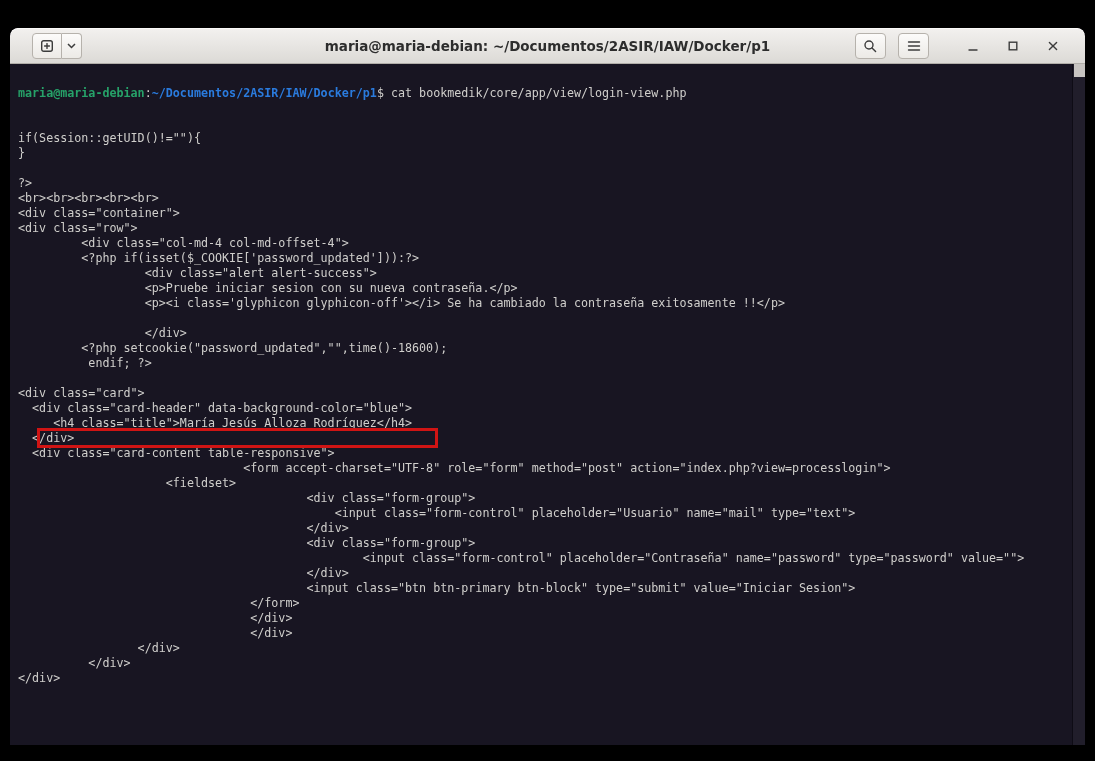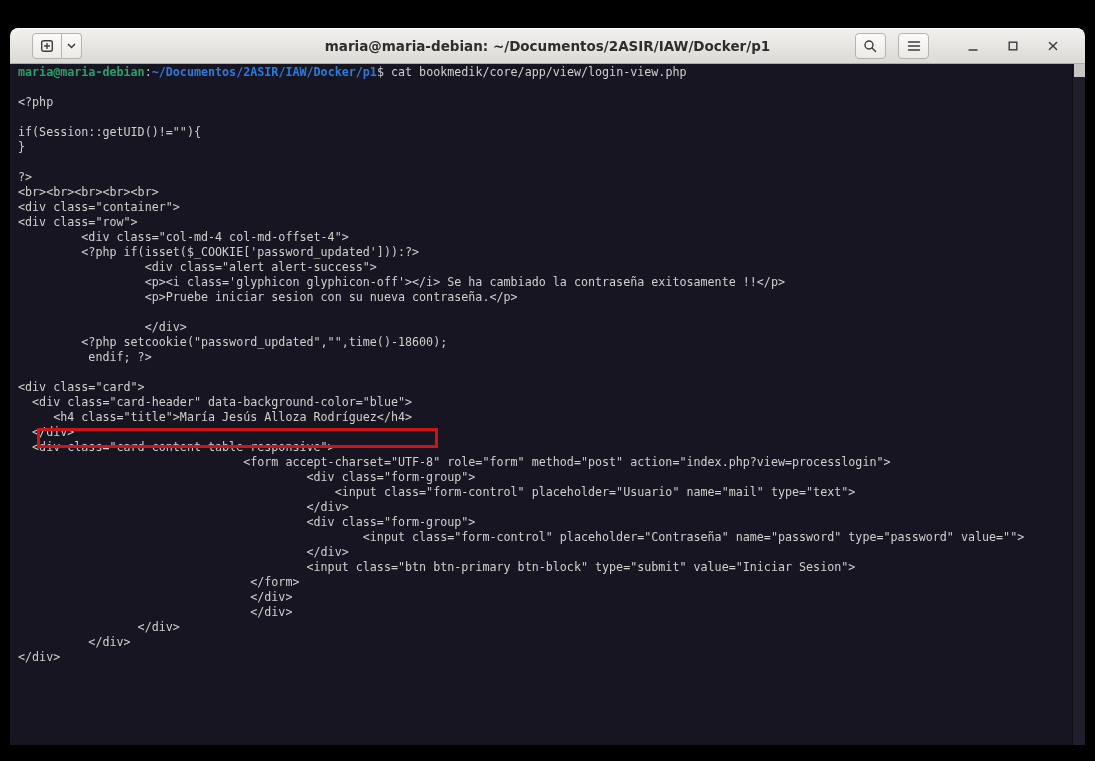--- a/index.html
+++ b/index.html
@@ -28,21 +28,21 @@
           display:flex;align-items:center;justify-content:center;padding:0;cursor:pointer;}
   .hb-btn.search{margin-right:12px;}
   .hb-btn.menu{margin-right:24px;}
   .win-ctl{width:20px;height:26px;display:flex;align-items:center;justify-content:center;
            background:none;border:none;padding:0;margin:0 10px;cursor:pointer;}
   .win-ctl:last-child{margin-right:22px;}
   .icon-stroke{stroke:#3c3c3c;fill:none;stroke-width:1.4;stroke-linecap:round;}
   
   .terminal{position:absolute;left:0;top:36px;width:1075px;height:681px;background:#181522;}
   .t-content{position:absolute;left:0;top:0;right:13px;bottom:0;
-             padding:1px 0 0 8px;overflow:hidden;
+             padding:22px 0 0 8px;overflow:hidden;
              font-family:"DejaVu Sans Mono","Liberation Mono",monospace;
              font-size:11.7px;}
   .t-line{height:15px;line-height:15px;white-space:pre;}
   .c-fg{color:#d0cfcc;}
   .c-green{color:#26a269;font-weight:bold;}
   .c-blue{color:#2a7bde;font-weight:bold;}
   .cursor{display:inline-block;width:7px;height:13px;background:#d0cfcc;vertical-align:-2px;}
   .redbox{position:absolute;left:27px;top:364px;width:401px;height:20px;
           border:3px solid #d01414;box-sizing:border-box;pointer-events:none;}
   .t-scrollbar{position:absolute;right:0;top:0;width:13px;height:681px;
@@ -103,45 +103,45 @@
             <line class="icon-stroke" x1="10.6" y1="3.4" x2="3.4" y2="10.6"></line>
           </svg>
         </button>
       </div>
     </div>
 
     <div class="terminal">
       <div class="t-content">
           <div class="t-line"><span class="c-green">maria@maria-debian</span><span class="c-fg">:</span><span class="c-blue">~/Documentos/2ASIR/IAW/Docker/p1</span><span class="c-fg">$ cat bookmedik/core/app/view/login-view.php</span></div>
           <div class="t-line"><span class="c-fg"></span></div>
-          <div class="t-line"><span class="c-fg">&lt;?php</span></div>
           <div class="t-line"><span class="c-fg"></span></div>
           <div class="t-line"><span class="c-fg">if(Session::getUID()!=""){</span></div>
           <div class="t-line"><span class="c-fg">}</span></div>
           <div class="t-line"><span class="c-fg"></span></div>
           <div class="t-line"><span class="c-fg">?&gt;</span></div>
           <div class="t-line"><span class="c-fg">&lt;br&gt;&lt;br&gt;&lt;br&gt;&lt;br&gt;&lt;br&gt;</span></div>
           <div class="t-line"><span class="c-fg">&lt;div class="container"&gt;</span></div>
           <div class="t-line"><span class="c-fg">&lt;div class="row"&gt;</span></div>
           <div class="t-line"><span class="c-fg">         &lt;div class="col-md-4 col-md-offset-4"&gt;</span></div>
           <div class="t-line"><span class="c-fg">         &lt;?php if(isset($_COOKIE['password_updated'])):?&gt;</span></div>
           <div class="t-line"><span class="c-fg">                  &lt;div class="alert alert-success"&gt;</span></div>
+          <div class="t-line"><span class="c-fg">                  &lt;p&gt;Pruebe iniciar sesion con su nueva contraseña.&lt;/p&gt;</span></div>
           <div class="t-line"><span class="c-fg">                  &lt;p&gt;&lt;i class='glyphicon glyphicon-off'&gt;&lt;/i&gt; Se ha cambiado la contraseña exitosamente !!&lt;/p&gt;</span></div>
-          <div class="t-line"><span class="c-fg">                  &lt;p&gt;Pruebe iniciar sesion con su nueva contraseña.&lt;/p&gt;</span></div>
           <div class="t-line"><span class="c-fg"></span></div>
           <div class="t-line"><span class="c-fg">                  &lt;/div&gt;</span></div>
           <div class="t-line"><span class="c-fg">         &lt;?php setcookie("password_updated","",time()-18600);</span></div>
           <div class="t-line"><span class="c-fg">          endif; ?&gt;</span></div>
           <div class="t-line"><span class="c-fg"></span></div>
           <div class="t-line"><span class="c-fg">&lt;div class="card"&gt;</span></div>
           <div class="t-line"><span class="c-fg">  &lt;div class="card-header" data-background-color="blue"&gt;</span></div>
           <div class="t-line"><span class="c-fg">     &lt;h4 class="title"&gt;María Jesús Alloza Rodríguez&lt;/h4&gt;</span></div>
           <div class="t-line"><span class="c-fg">  &lt;/div&gt;</span></div>
           <div class="t-line"><span class="c-fg">  &lt;div class="card-content table-responsive"&gt;</span></div>
           <div class="t-line"><span class="c-fg">                                &lt;form accept-charset="UTF-8" role="form" method="post" action="index.php?view=processlogin"&gt;</span></div>
+          <div class="t-line"><span class="c-fg">                     &lt;fieldset&gt;</span></div>
           <div class="t-line"><span class="c-fg">                                         &lt;div class="form-group"&gt;</span></div>
           <div class="t-line"><span class="c-fg">                                             &lt;input class="form-control" placeholder="Usuario" name="mail" type="text"&gt;</span></div>
           <div class="t-line"><span class="c-fg">                                         &lt;/div&gt;</span></div>
           <div class="t-line"><span class="c-fg">                                         &lt;div class="form-group"&gt;</span></div>
           <div class="t-line"><span class="c-fg">                                                 &lt;input class="form-control" placeholder="Contraseña" name="password" type="password" value=""&gt;</span></div>
           <div class="t-line"><span class="c-fg">                                         &lt;/div&gt;</span></div>
           <div class="t-line"><span class="c-fg">                                         &lt;input class="btn btn-primary btn-block" type="submit" value="Iniciar Sesion"&gt;</span></div>
           <div class="t-line"><span class="c-fg">                                 &lt;/form&gt;</span></div>
           <div class="t-line"><span class="c-fg">                                 &lt;/div&gt;</span></div>
           <div class="t-line"><span class="c-fg">                                 &lt;/div&gt;</span></div>

